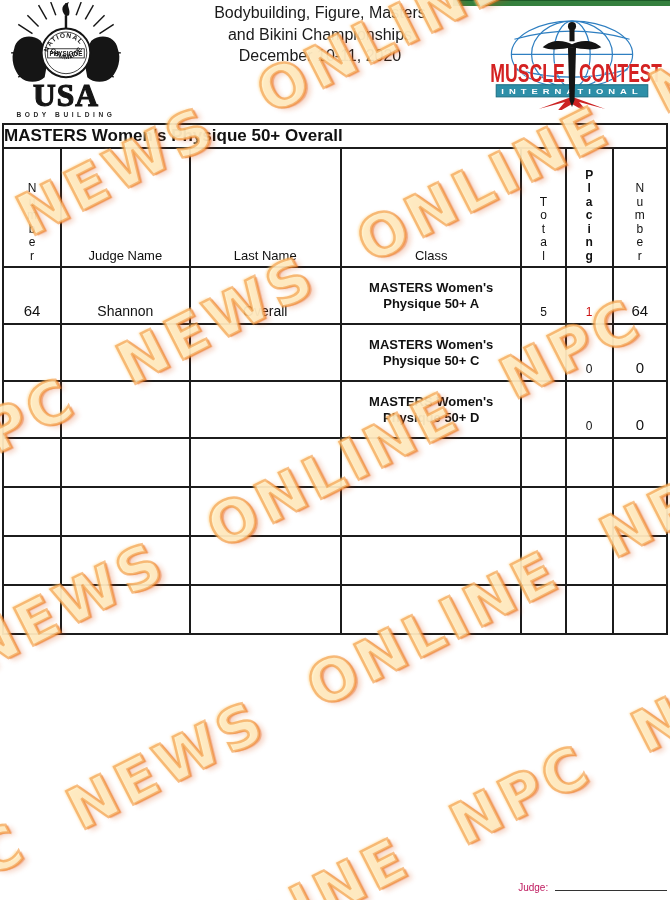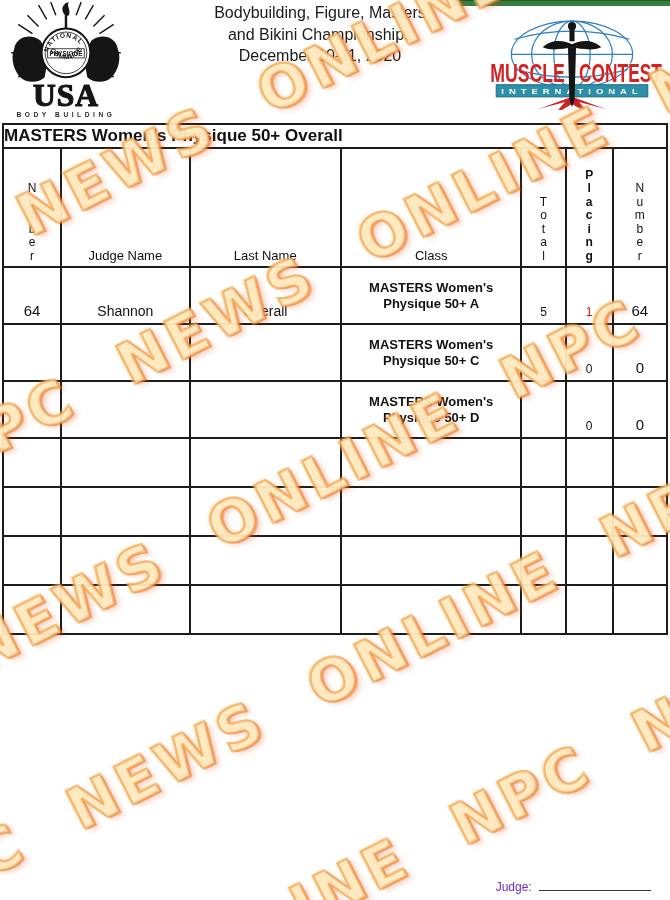--- a/index.html
+++ b/index.html
@@ -30,21 +30,21 @@
   .vhead{white-space:pre-line;font-size:12px;line-height:13.5px;display:inline-block;}
   .vhead.bold{font-weight:bold;}
   tr.data-row td{height:43px;vertical-align:bottom;text-align:center;padding-bottom:4px;}
   tr.data-row td.cls{font-weight:bold;font-size:13px;line-height:16px;
     vertical-align:middle;padding:6px 4px;}
   td.num-cell{font-size:15px;}
   td.total-cell,td.placing-cell{font-size:12px;}
   td.placing-cell.red{color:#cc1111;}
 
   
-  .judge-line{position:absolute;top:878px;right:19px;font-size:12px;color:#6d28d9;}
+  .judge-line{position:absolute;top:878px;right:3px;font-size:10px;color:#be185d;}
   .judge-blank{display:inline-block;width:112px;border-bottom:1.5px solid #333;
     height:12px;margin-left:4px;}
 
   
   .wm{position:absolute;left:0;top:0;width:670px;height:900px;
     pointer-events:none;z-index:9;overflow:hidden;}
   .wm-line{
     position:absolute;white-space:nowrap;
     font-family:"DejaVu Sans", sans-serif;font-weight:bold;
     font-size:58px;letter-spacing:5px;word-spacing:30px;

